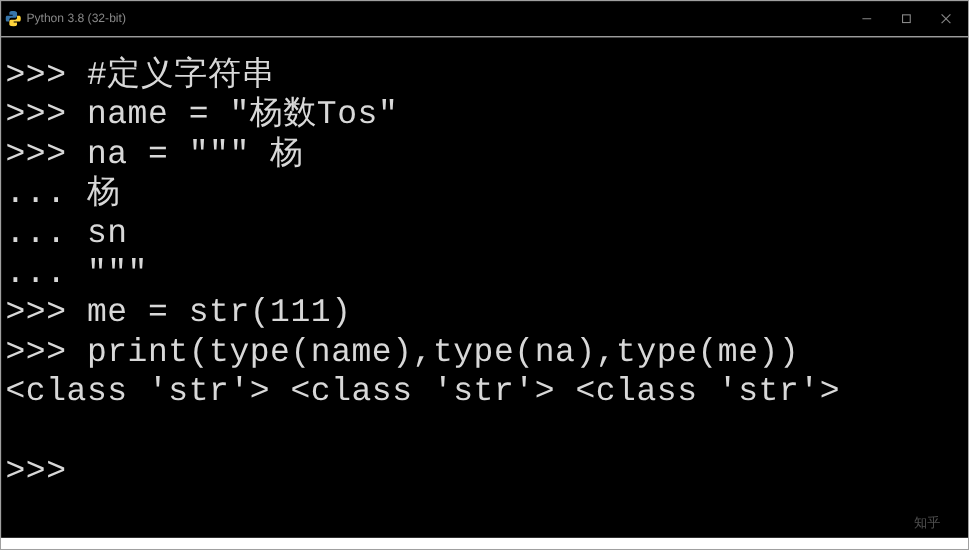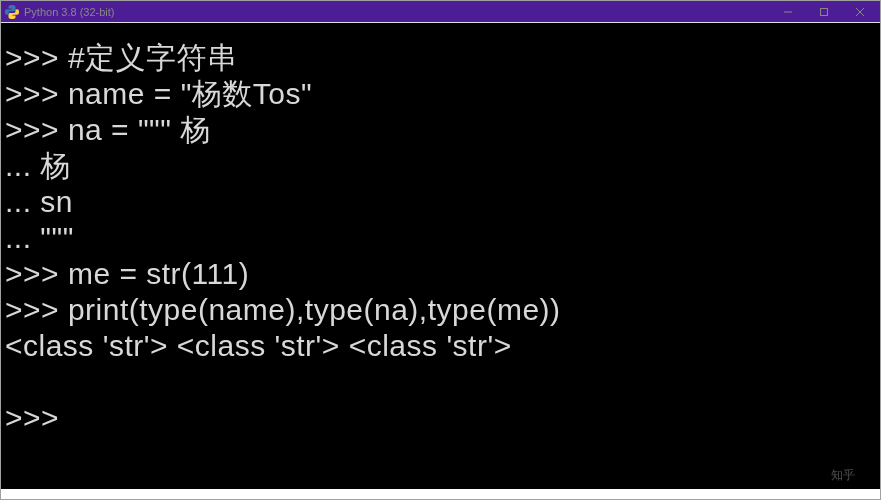--- a/index.html
+++ b/index.html
@@ -17,22 +17,22 @@
     }
     .window {
       width: 881px;
       height: 500px;
       background: #fff;
       border: 1px solid #a0a0a0;
       display: flex;
       flex-direction: column;
     }
     .titlebar {
-      height: 22px;
-      background: #4c1d95;
+      height: 33px;
+      background: #000000;
       display: flex;
       align-items: center;
       padding: 0 2px;
       border-bottom: 1px solid #ddd;
       font-size: 11px;
       color: #888;
     }
     .title-icon {
       width: 14px;
       height: 14px;
@@ -56,21 +56,21 @@
       color: #666;
     }
     .win-btn svg {
       width: 10px;
       height: 10px;
     }
     .terminal {
       flex: 1;
       background: #000000;
       color: #d8d8d8;
-      font-family: Liberation Sans, sans-serif;
+      font-family: Liberation Mono, monospace;
       font-size: 30px;
       line-height: 36px;
       padding: 17px 4px;
       overflow: hidden;
       white-space: pre;
       letter-spacing: 0.5px;
     }
     .watermark {
       position: absolute;
       right: 14px;

